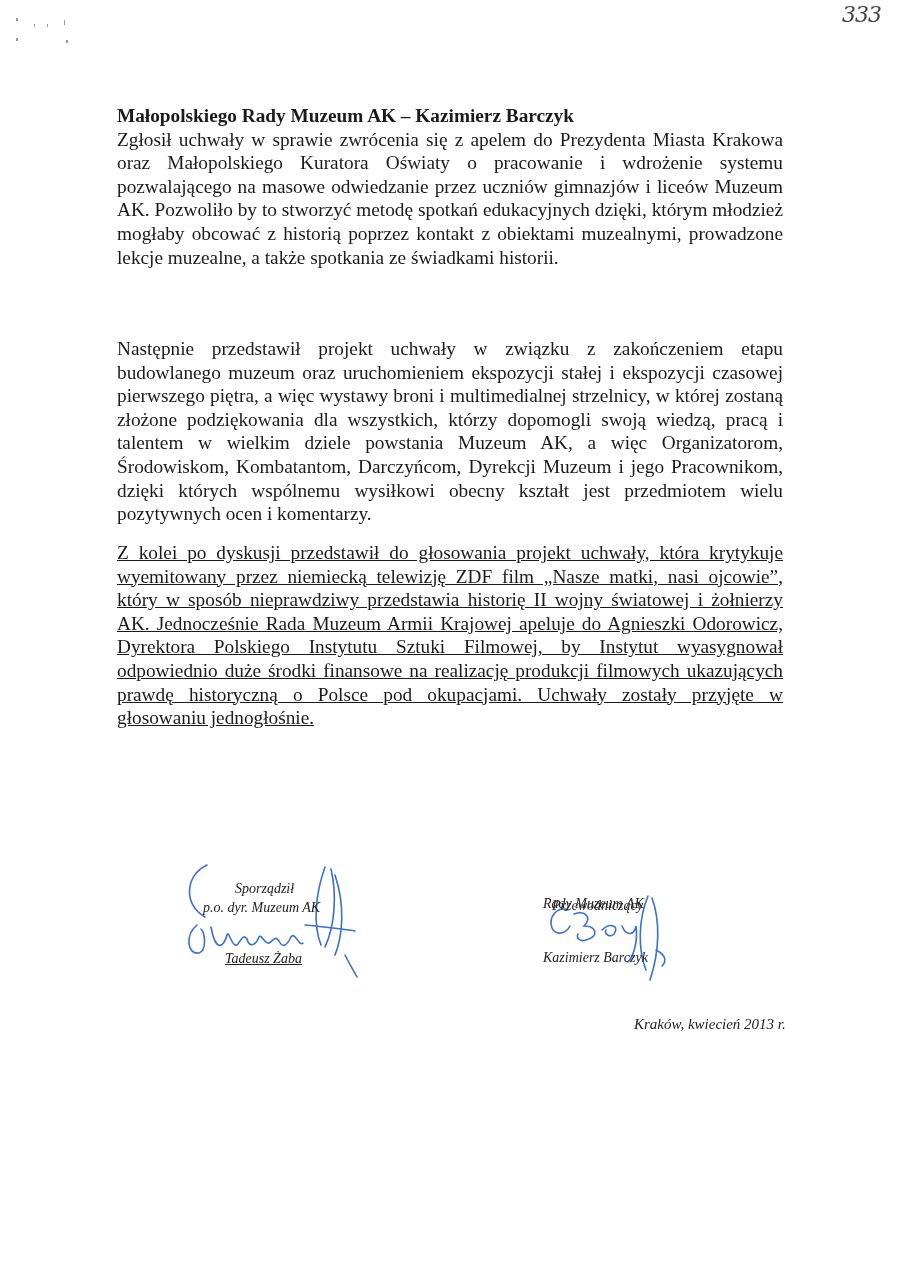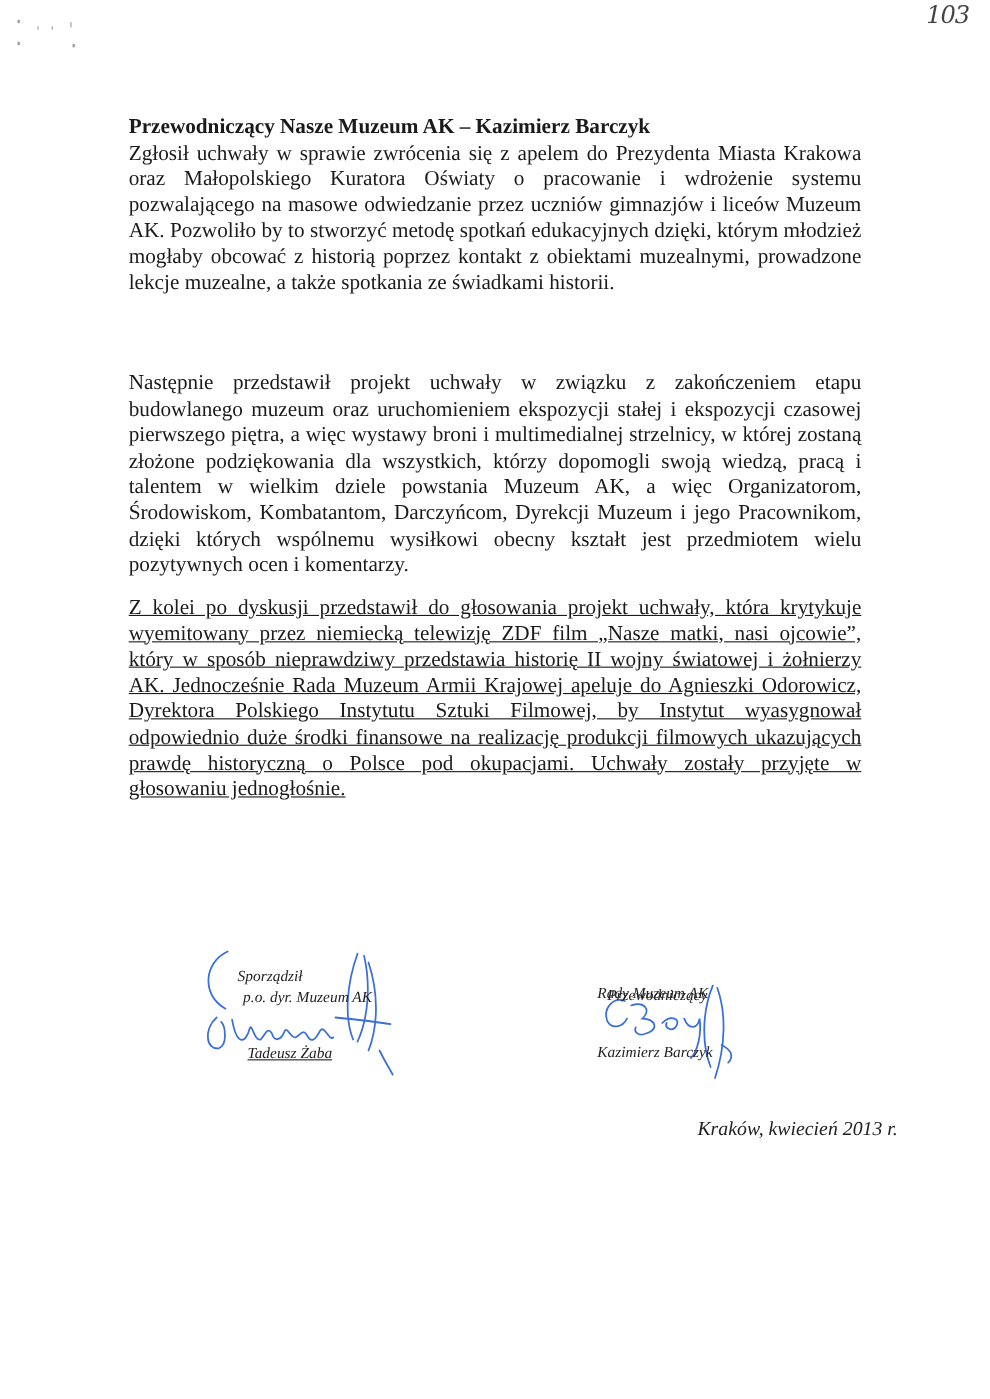--- a/index.html
+++ b/index.html
@@ -12,38 +12,38 @@
     .heading { font-weight: bold; }
     p { margin: 0; text-align: justify; }
     .para { position: absolute; left: 117px; width: 666px; font-size: 19.3px; line-height: 23.6px; }
     .p1 { top: 104px; }
     .p2 { top: 322px; margin-top: 15px; }
     .p3 { top: 541px; text-decoration: underline; }
     .sig-left { position: absolute; left: 175px; top: 855px; width: 200px; height: 120px; }
     .sig-right { position: absolute; left: 530px; top: 870px; width: 180px; height: 120px; }
     .sig-text { position: absolute; font-style: italic; font-size: 14px; color: #222; white-space: nowrap; }
     .sig-svg { position: absolute; left: 0; top: 0; }
-    .place-date { position: absolute; left: 634px; top: 1016px; font-style: italic; font-size: 18px; color: #222; }
+    .place-date { position: absolute; left: 634px; top: 1016px; font-style: italic; font-size: 15px; color: #222; }
   </style>
 </head>
 <body>
 
-<div class="page-number">103</div>
+<div class="page-number">333</div>
 
 <div class="specks">
   <span class="speck" style="left:4px;top:4px;"></span>
   <span class="speck" style="left:22px;top:10px;width:1px;"></span>
   <span class="speck" style="left:35px;top:10px;width:1px;"></span>
   <span class="speck" style="left:52px;top:6px;height:5px;width:1px;"></span>
   <span class="speck" style="left:4px;top:24px;"></span>
   <span class="speck" style="left:54px;top:26px;"></span>
 </div>
 
 <div class="para p1">
-  <div class="heading">Przewodniczący Nasze Muzeum AK – Kazimierz Barczyk</div>
+  <div class="heading">Małopolskiego Rady Muzeum AK – Kazimierz Barczyk</div>
   <p>Zgłosił uchwały w sprawie zwrócenia się z apelem do Prezydenta Miasta Krakowa oraz Małopolskiego Kuratora Oświaty o pracowanie i wdrożenie systemu pozwalającego na masowe odwiedzanie przez uczniów gimnazjów i liceów Muzeum AK. Pozwoliło by to stworzyć metodę spotkań edukacyjnych dzięki, którym młodzież mogłaby obcować z historią poprzez kontakt z obiektami muzealnymi, prowadzone lekcje muzealne, a także spotkania ze świadkami historii.</p>
 </div>
 
 <div class="para p2">
   <p>Następnie przedstawił projekt uchwały w związku z zakończeniem etapu budowlanego muzeum oraz uruchomieniem ekspozycji stałej i ekspozycji czasowej pierwszego piętra, a więc wystawy broni i multimedialnej strzelnicy, w której zostaną złożone podziękowania dla wszystkich, którzy dopomogli swoją wiedzą, pracą i talentem w wielkim dziele powstania Muzeum AK, a więc Organizatorom, Środowiskom, Kombatantom, Darczyńcom, Dyrekcji Muzeum i jego Pracownikom, dzięki których wspólnemu wysiłkowi obecny kształt jest przedmiotem wielu pozytywnych ocen i komentarzy.</p>
 </div>
 
 <div class="para p3">
   <p>Z kolei po dyskusji przedstawił do głosowania projekt uchwały, która krytykuje wyemitowany przez niemiecką telewizję ZDF film „Nasze matki, nasi ojcowie”, który w sposób nieprawdziwy przedstawia historię II wojny światowej i żołnierzy AK. Jednocześnie Rada Muzeum Armii Krajowej apeluje do Agnieszki Odorowicz, Dyrektora Polskiego Instytutu Sztuki Filmowej, by Instytut wyasygnował odpowiednio duże środki finansowe na realizację produkcji filmowych ukazujących prawdę historyczną o Polsce pod okupacjami. Uchwały zostały przyjęte w głosowaniu jednogłośnie.</p>
 </div>
@@ -54,22 +54,22 @@
       <path d="M32 10 C10 20, 8 50, 30 62"></path>
       <path d="M22 70 C10 80, 12 100, 24 98 C32 95, 30 78, 26 74"></path>
       <path d="M36 72 C40 95, 48 95, 52 80 C54 74, 56 92, 62 90 C66 86, 68 78, 72 84 C74 92, 80 92, 84 82 C86 78, 90 90, 94 88 C98 86, 100 80, 104 86 C108 94, 112 90, 116 82 C120 76, 124 92, 128 88"></path>
       <path d="M150 12 C140 40, 138 70, 146 90"></path>
       <path d="M156 14 C162 40, 160 70, 150 92"></path>
       <path d="M160 20 C170 50, 168 80, 160 100"></path>
       <path d="M130 70 C150 72, 168 74, 180 76"></path>
       <path d="M170 100 C176 112, 180 118, 182 122"></path>
     </g>
   </svg>
-  <span class="sig-text" style="left:41px;top:26px;text-align:center;">Sporządził</span>
-  <span class="sig-text" style="left:46px;top:45px;">p.o. dyr. Muzeum AK</span>
+  <span class="sig-text" style="left:60px;top:26px;text-align:center;">Sporządził</span>
+  <span class="sig-text" style="left:28px;top:45px;">p.o. dyr. Muzeum AK</span>
   <span class="sig-text" style="left:50px;top:96px;text-decoration:underline;">Tadeusz Żaba</span>
 </div>
 
 <div class="sig-right">
   <svg class="sig-svg" width="180" height="125" viewBox="0 0 180 125">
     <g fill="none" stroke="#3a6fd8" stroke-width="1.6" stroke-linecap="round">
       <path d="M38 40 C28 36, 18 46, 22 58 C26 66, 36 64, 40 56"></path>
       <path d="M44 44 C56 40, 62 48, 54 56 C66 56, 70 66, 56 70 C50 72, 46 68, 48 64"></path>
       <path d="M72 60 C80 52, 90 56, 84 64 C80 68, 74 64, 76 60"></path>
       <path d="M92 56 C96 66, 104 66, 106 56 C108 70, 104 86, 98 92"></path>

